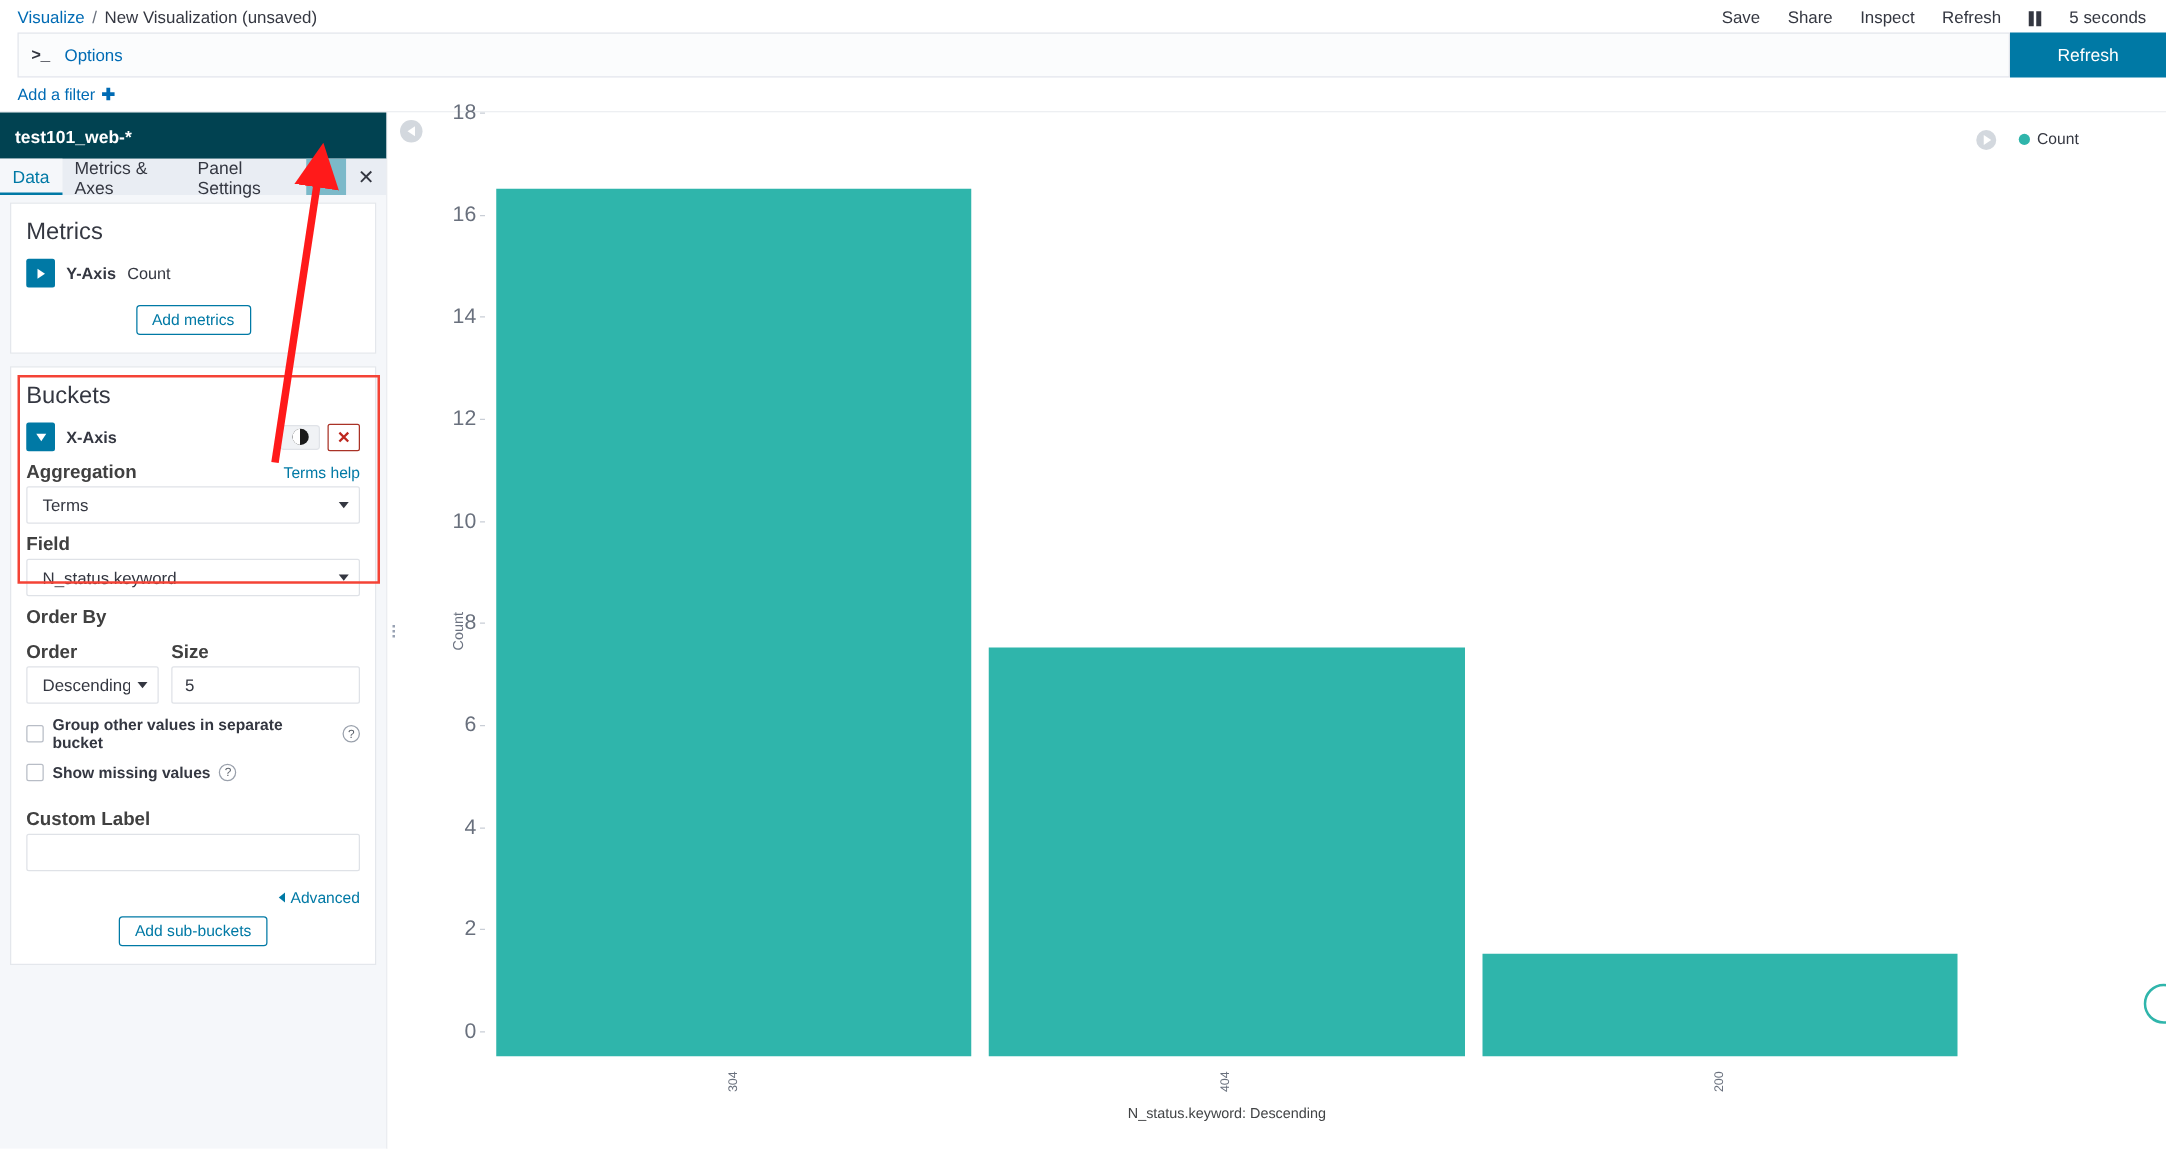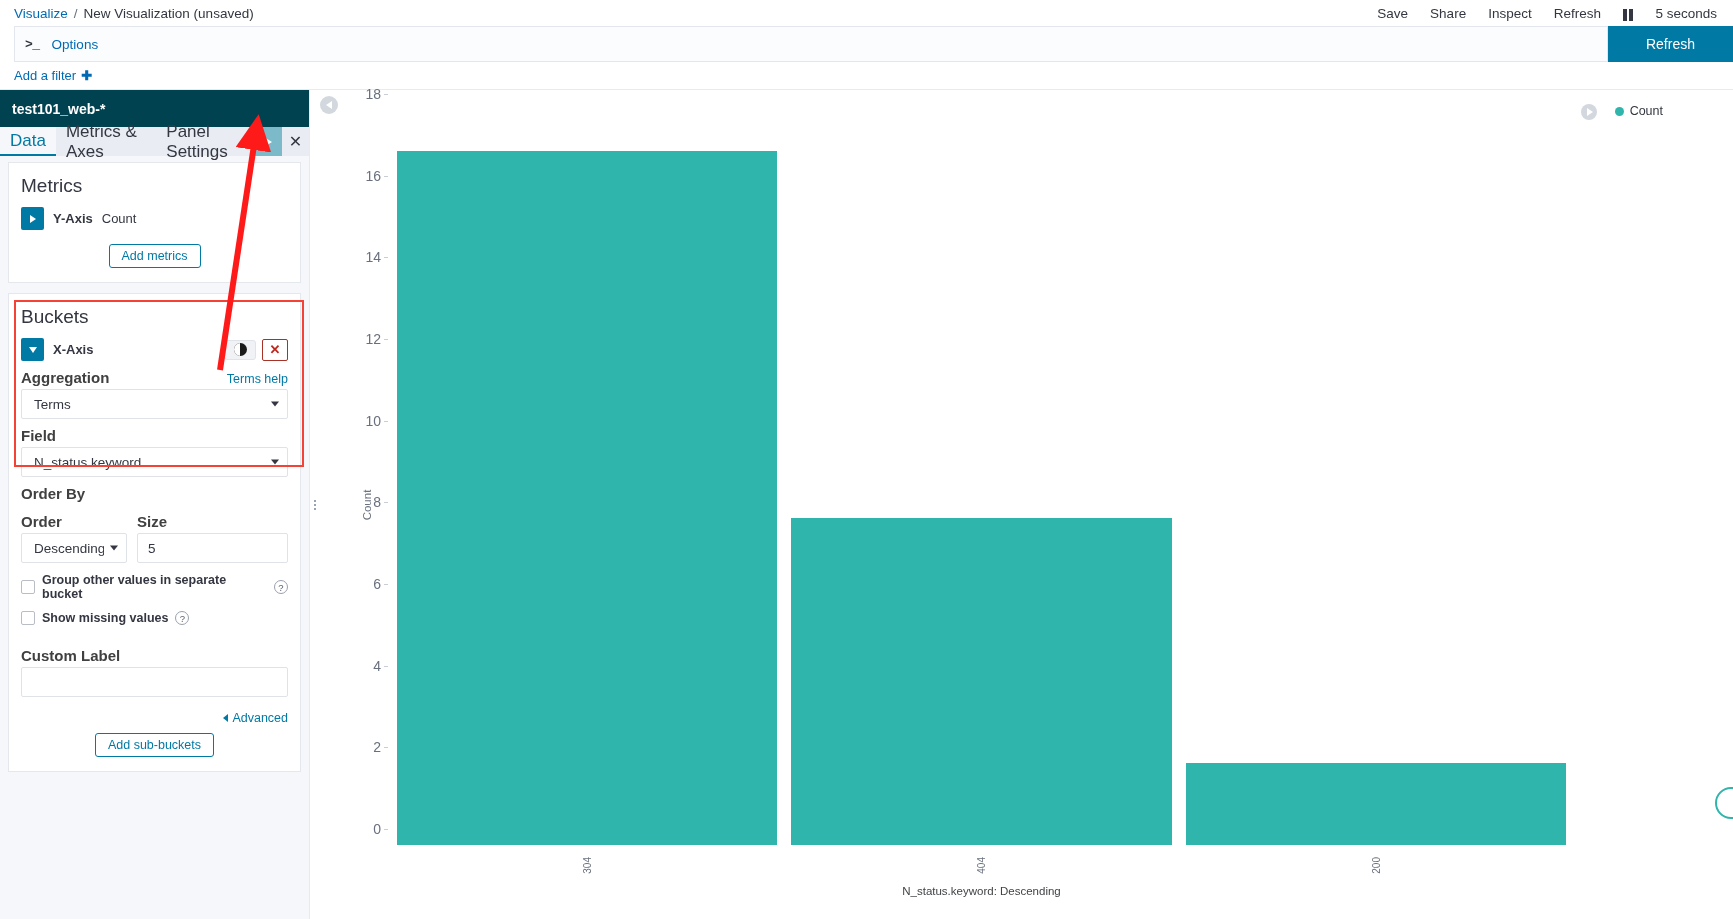--- a/index.html
+++ b/index.html
@@ -140,21 +140,21 @@
     align-items: center;
   }
   #sidebar-tabs {
     display: flex;
     align-items: stretch;
     background: #e9edf3;
     height: 29px;
     position: relative;
   }
   .tab {
-    font-size: 17px;
+    font-size: 14px;
     padding: 0 10px;
     display: flex;
     align-items: center;
     cursor: pointer;
     color: #343741;
   }
   .tab.active {
     color: #0079a5;
     border-bottom: 2px solid #0079a5;
     background: #f5f7fa;
@@ -491,21 +491,21 @@
     left: 72px;
     right: 0;
     top: 10px;
     bottom: 64px;
   }
   .ytick {
     position: absolute;
     right: 100%;
     transform: translateY(-50%);
     padding-right: 9px;
-    font-size: 14px;
+    font-size: 17px;
     color: #69707d;
     white-space: nowrap;
   }
   .ytick::after {
     content: "";
     position: absolute;
     right: 2px; top: 50%;
     width: 4px; height: 1px;
     background: #c9ced6;
   }

